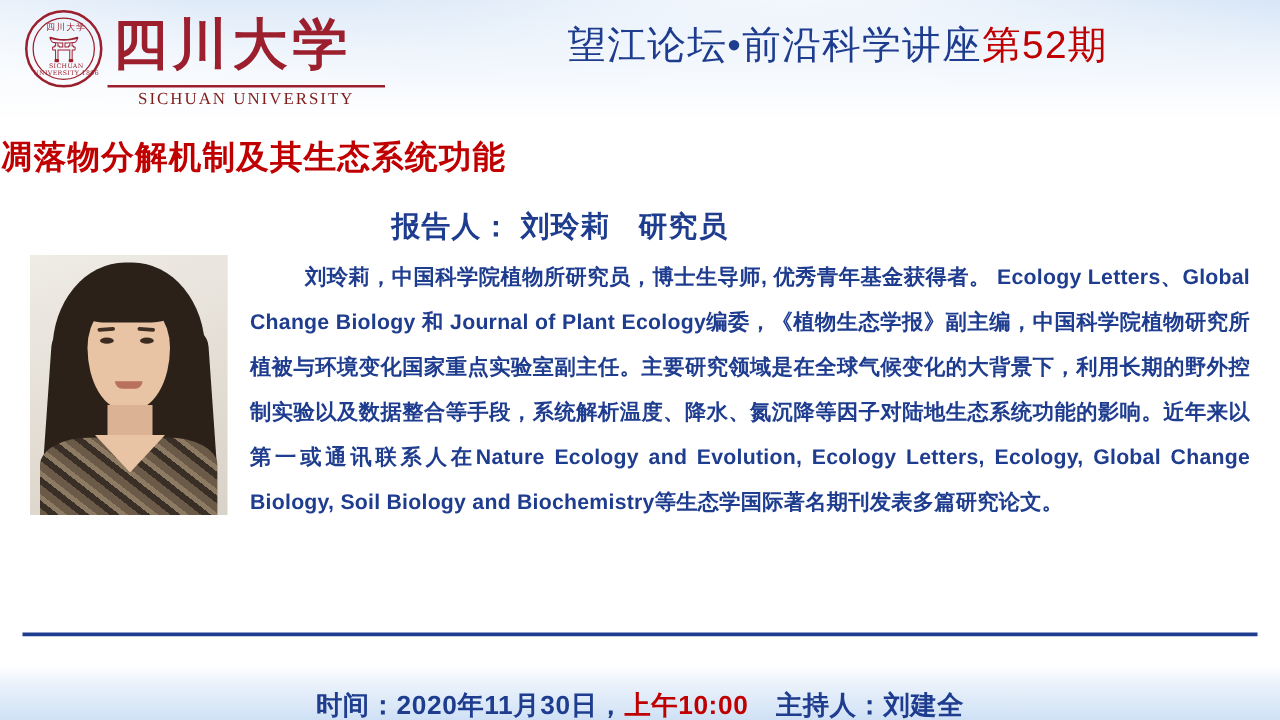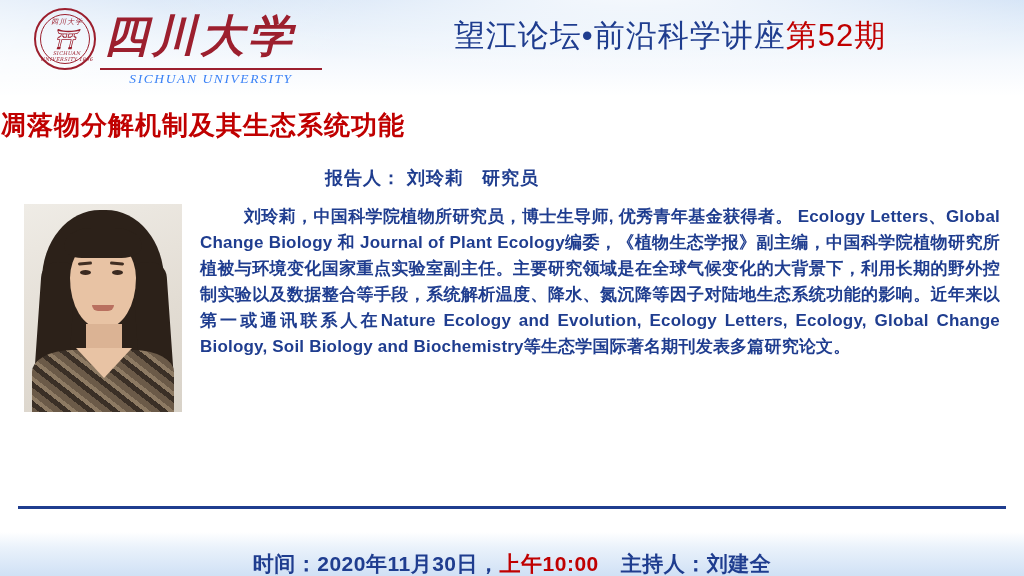--- a/index.html
+++ b/index.html
@@ -43,25 +43,24 @@
     width: 1024px;
     height: 96px;
     background:
       radial-gradient(ellipse 700px 120px at 62% -10%, rgba(255,255,255,0.85), rgba(255,255,255,0) 70%),
       linear-gradient(115deg, rgba(255,255,255,0.55) 0%, rgba(255,255,255,0) 35%);
   }
 
   
   .logo-block {
     position: absolute;
-    left: 28px;
+    left: 14px;
     top: 6px;
     width: 300px;
     height: 88px;
-    font-style: italic;
   }
   .seal {
     position: absolute;
     left: 6px;
     top: 2px;
     width: 62px;
     height: 62px;
     border-radius: 50%;
     border: 2px solid #9c1f2e;
     box-sizing: border-box;
@@ -128,21 +127,21 @@
     height: 2px;
     background: #9c1f2e;
   }
   .uni-en {
     position: absolute;
     left: 72px;
     top: 65px;
     width: 222px;
     text-align: center;
     font-size: 13.5px;
-    color: #3b82f6;
+    color: #7f1d1d;
     letter-spacing: 1.6px;
     font-family: "Liberation Serif", serif;
     white-space: nowrap;
   }
 
   
   .series-title {
     position: absolute;
     left: 330px;
     top: 14px;
@@ -173,25 +172,26 @@
     white-space: nowrap;
   }
 
   
   .speaker-line {
     position: absolute;
     left: 0;
     top: 166px;
     width: 864px;
     text-align: center;
-    font-size: 18px;
+    font-size: 23px;
     font-weight: bold;
     color: #1f3d8f;
     letter-spacing: 1px;
     white-space: nowrap;
+    padding-left: 16px;
   }
 
   
   .portrait {
     position: absolute;
     left: 24px;
     top: 204px;
     width: 158px;
     height: 208px;
     overflow: hidden;
@@ -307,21 +307,21 @@
     clip-path: polygon(50% 100%, 0 0, 100% 0);
   }
 
   
   .bio {
     position: absolute;
     left: 200px;
     top: 204px;
     width: 800px;
     font-size: 17px;
-    line-height: 26px;
+    line-height: 36px;
     color: #1f3d8f;
     font-weight: bold;
     text-align: justify;
     text-justify: inter-ideograph;
     text-indent: 44px;
     letter-spacing: 0.2px;
   }
 
   
   .footer-rule {

